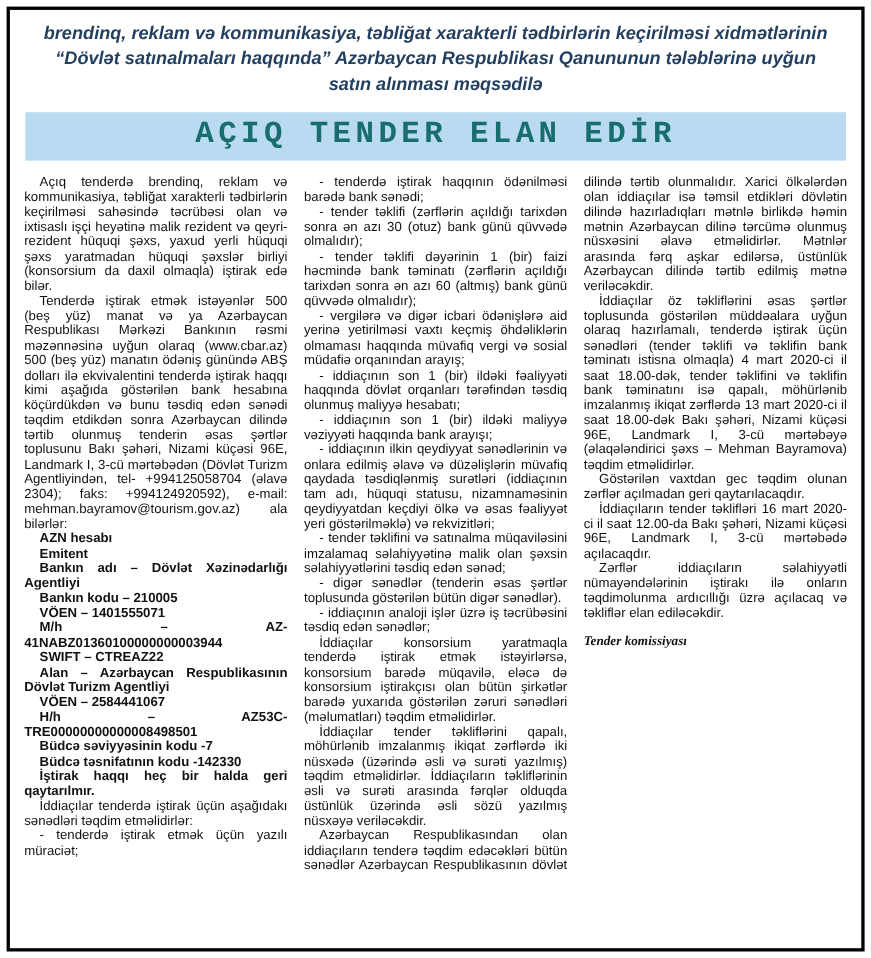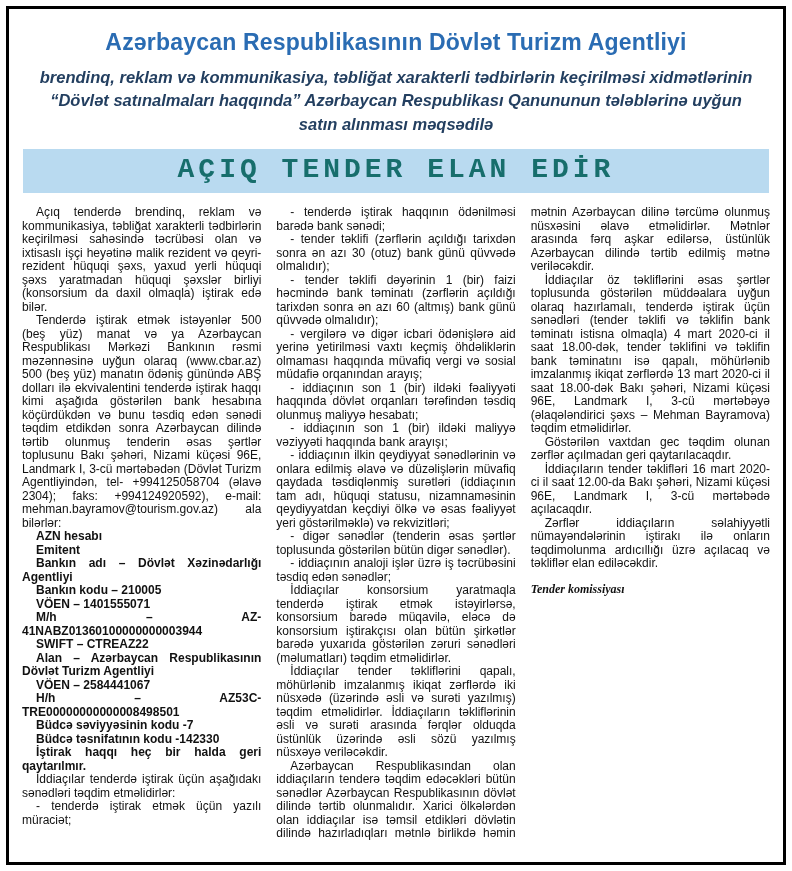--- a/index.html
+++ b/index.html
@@ -82,21 +82,20 @@
     text-indent: 0 !important;
     font-family: Liberation Serif, serif;
   }
 </style>
 </head>
 <body>
 
 <div class="page">
   <div class="frame">
 
-    <h1 class="title">Azərbaycan Respublikasının Dövlət Turizm Agentliyi</h1>
 
     <p class="subtitle">brendinq, reklam və kommunikasiya, təbliğat xarakterli tədbirlərin keçirilməsi xidmətlərinin “Dövlət satınalmaları haqqında” Azərbaycan Respublikası Qanununun tələblərinə uyğun satın alınması məqsədilə</p>
 
     <div class="banner">
       <span class="banner-text">AÇIQ TENDER ELAN EDİR</span>
     </div>
 
     <div class="columns">
       <p>Açıq tenderdə brendinq, reklam və kommunikasiya, təbliğat xarakterli tədbirlərin keçirilməsi sahəsində təcrübəsi olan və ixtisaslı işçi heyətinə malik rezident və qeyri-rezident hüquqi şəxs, yaxud yerli hüquqi şəxs yaratmadan hüquqi şəxslər birliyi (konsorsium da daxil olmaqla) iştirak edə bilər.</p>
       <p>Tenderdə iştirak etmək istəyənlər 500 (beş yüz) manat və ya Azərbaycan Respublikası Mərkəzi Bankının rəsmi məzənnəsinə uyğun olaraq (www.cbar.az) 500 (beş yüz) manatın ödəniş günündə ABŞ dolları ilə ekvivalentini tenderdə iştirak haqqı kimi aşağıda göstərilən bank hesabına köçürdükdən və bunu təsdiq edən sənədi təqdim etdikdən sonra Azərbaycan dilində tərtib olunmuş tenderin əsas şərtlər toplusunu Bakı şəhəri, Nizami küçəsi 96E, Landmark I, 3-cü mərtəbədən (Dövlət Turizm Agentliyindən, tel- +994125058704 (əlavə 2304); faks: +994124920592), e-mail: mehman.bayramov@tourism.gov.az) ala bilərlər:</p>
@@ -115,20 +114,21 @@
       <p class="bank">İştirak haqqı heç bir halda geri qaytarılmır.</p>
       <p>İddiaçılar tenderdə iştirak üçün aşağıdakı sənədləri təqdim etməlidirlər:</p>
       <p>- tenderdə iştirak etmək üçün yazılı müraciət;</p>
       <p>- tenderdə iştirak haqqının ödənilməsi barədə bank sənədi;</p>
       <p>- tender təklifi (zərflərin açıldığı tarixdən sonra ən azı 30 (otuz) bank günü qüvvədə olmalıdır);</p>
       <p>- tender təklifi dəyərinin 1 (bir) faizi həcmində bank təminatı (zərflərin açıldığı tarixdən sonra ən azı 60 (altmış) bank günü qüvvədə olmalıdır);</p>
       <p>- vergilərə və digər icbari ödənişlərə aid yerinə yetirilməsi vaxtı keçmiş öhdəliklərin olmaması haqqında müvafiq vergi və sosial müdafiə orqanından arayış;</p>
       <p>- iddiaçının son 1 (bir) ildəki fəaliyyəti haqqında dövlət orqanları tərəfindən təsdiq olunmuş maliyyə hesabatı;</p>
       <p>- iddiaçının son 1 (bir) ildəki maliyyə vəziyyəti haqqında bank arayışı;</p>
       <p>- iddiaçının ilkin qeydiyyat sənədlərinin və onlara edilmiş əlavə və düzəlişlərin müvafiq qaydada təsdiqlənmiş surətləri (iddiaçının tam adı, hüquqi statusu, nizamnaməsinin qeydiyyatdan keçdiyi ölkə və əsas fəaliyyət yeri göstərilməklə) və rekvizitləri;</p>
+      <p>- tender təklifini və satınalma müqaviləsini imzalamaq səlahiyyətinə malik olan şəxsin səlahiyyətlərini təsdiq edən sənəd;</p>
       <p>- digər sənədlər (tenderin əsas şərtlər toplusunda göstərilən bütün digər sənədlər).</p>
       <p>- iddiaçının analoji işlər üzrə iş təcrübəsini təsdiq edən sənədlər;</p>
       <p>İddiaçılar konsorsium yaratmaqla tenderdə iştirak etmək istəyirlərsə, konsorsium barədə müqavilə, eləcə də konsorsium iştirakçısı olan bütün şirkətlər barədə yuxarıda göstərilən zəruri sənədləri (məlumatları) təqdim etməlidirlər.</p>
       <p>İddiaçılar tender təkliflərini qapalı, möhürlənib imzalanmış ikiqat zərflərdə iki nüsxədə (üzərində əsli və surəti yazılmış) təqdim etməlidirlər. İddiaçıların təkliflərinin əsli və surəti arasında fərqlər olduqda üstünlük üzərində əsli sözü yazılmış nüsxəyə veriləcəkdir.</p>
       <p>Azərbaycan Respublikasından olan iddiaçıların tenderə təqdim edəcəkləri bütün sənədlər Azərbaycan Respublikasının dövlət dilində tərtib olunmalıdır. Xarici ölkələrdən olan iddiaçılar isə təmsil etdikləri dövlətin dilində hazırladıqları mətnlə birlikdə həmin mətnin Azərbaycan dilinə tərcümə olunmuş nüsxəsini əlavə etməlidirlər. Mətnlər arasında fərq aşkar edilərsə, üstünlük Azərbaycan dilində tərtib edilmiş mətnə veriləcəkdir.</p>
       <p>İddiaçılar öz təkliflərini əsas şərtlər toplusunda göstərilən müddəalara uyğun olaraq hazırlamalı, tenderdə iştirak üçün sənədləri (tender təklifi və təklifin bank təminatı istisna olmaqla) 4 mart 2020-ci il saat 18.00-dək, tender təklifini və təklifin bank təminatını isə qapalı, möhürlənib imzalanmış ikiqat zərflərdə 13 mart 2020-ci il saat 18.00-dək Bakı şəhəri, Nizami küçəsi 96E, Landmark I, 3-cü mərtəbəyə (əlaqələndirici şəxs – Mehman Bayramova) təqdim etməlidirlər.</p>
       <p>Göstərilən vaxtdan gec təqdim olunan zərflər açılmadan geri qaytarılacaqdır.</p>
       <p>İddiaçıların tender təklifləri 16 mart 2020-ci il saat 12.00-da Bakı şəhəri, Nizami küçəsi 96E, Landmark I, 3-cü mərtəbədə açılacaqdır.</p>
       <p>Zərflər iddiaçıların səlahiyyətli nümayəndələrinin iştirakı ilə onların təqdimolunma ardıcıllığı üzrə açılacaq və təkliflər elan ediləcəkdir.</p>
       <p class="sig">Tender komissiyası</p>

